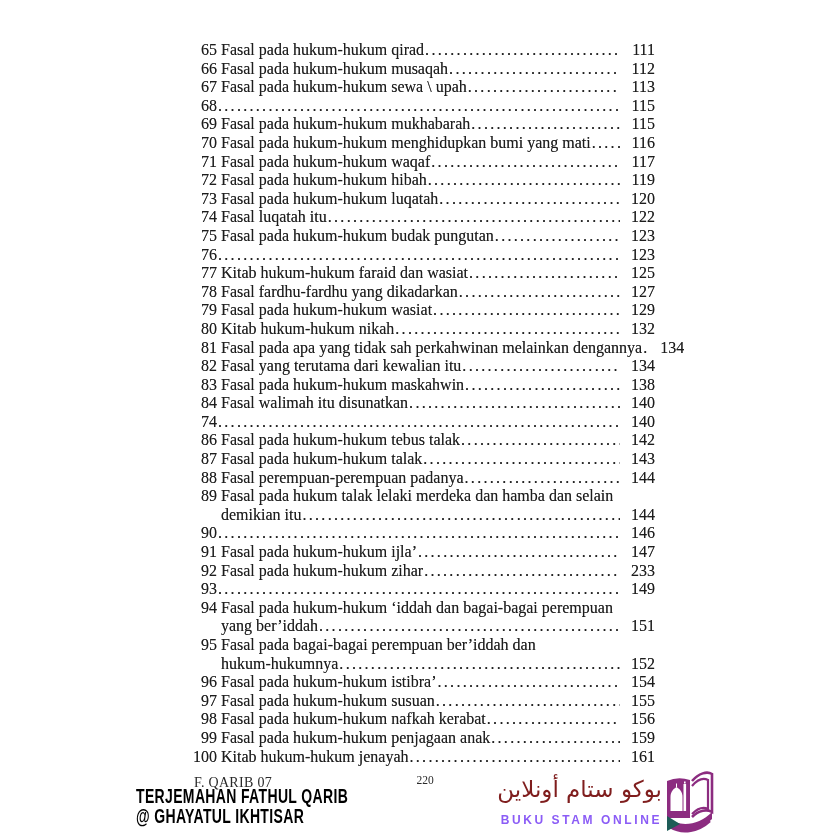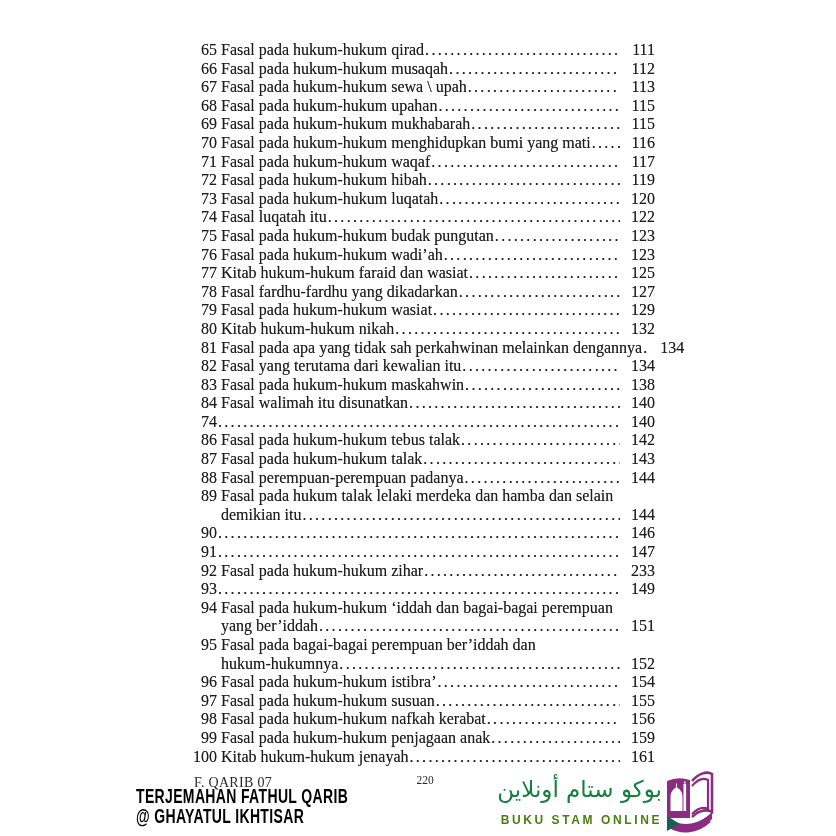--- a/index.html
+++ b/index.html
@@ -71,21 +71,20 @@
       <span class="toc-page">112</span>
     </div>
     <div class="toc-row">
       <span class="toc-num">67</span>
       <span class="toc-title">Fasal pada hukum-hukum sewa \ upah</span>
       <span class="toc-dots">................................................................................................................................................................</span>
       <span class="toc-page">113</span>
     </div>
     <div class="toc-row">
       <span class="toc-num">68</span>
-      <span class="toc-title">Fasal pada hukum-hukum upahan</span>
       <span class="toc-dots">................................................................................................................................................................</span>
       <span class="toc-page">115</span>
     </div>
     <div class="toc-row">
       <span class="toc-num">69</span>
       <span class="toc-title">Fasal pada hukum-hukum mukhabarah</span>
       <span class="toc-dots">................................................................................................................................................................</span>
       <span class="toc-page">115</span>
     </div>
     <div class="toc-row">
@@ -119,21 +118,20 @@
       <span class="toc-page">122</span>
     </div>
     <div class="toc-row">
       <span class="toc-num">75</span>
       <span class="toc-title">Fasal pada hukum-hukum budak pungutan</span>
       <span class="toc-dots">................................................................................................................................................................</span>
       <span class="toc-page">123</span>
     </div>
     <div class="toc-row">
       <span class="toc-num">76</span>
-      <span class="toc-title">Fasal pada hukum-hukum wadi’ah</span>
       <span class="toc-dots">................................................................................................................................................................</span>
       <span class="toc-page">123</span>
     </div>
     <div class="toc-row">
       <span class="toc-num">77</span>
       <span class="toc-title">Kitab hukum-hukum faraid dan wasiat</span>
       <span class="toc-dots">................................................................................................................................................................</span>
       <span class="toc-page">125</span>
     </div>
     <div class="toc-row">
@@ -211,20 +209,21 @@
       <span class="toc-dots">................................................................................................................................................................</span>
       <span class="toc-page">144</span>
     </div>
     <div class="toc-row">
       <span class="toc-num">90</span>
       <span class="toc-dots">................................................................................................................................................................</span>
       <span class="toc-page">146</span>
     </div>
     <div class="toc-row">
       <span class="toc-num">91</span>
+      <span class="toc-title">Fasal pada hukum-hukum ijla’</span>
       <span class="toc-dots">................................................................................................................................................................</span>
       <span class="toc-page">147</span>
     </div>
     <div class="toc-row">
       <span class="toc-num">92</span>
       <span class="toc-title">Fasal pada hukum-hukum zihar</span>
       <span class="toc-dots">................................................................................................................................................................</span>
       <span class="toc-page">233</span>
     </div>
     <div class="toc-row">
@@ -286,22 +285,22 @@
 
 <div class="book-code">F. QARIB 07</div>
 <div class="page-number">220</div>
 
 <div class="watermark">
   <div class="watermark-line">TERJEMAHAN FATHUL QARIB</div>
   <div class="watermark-line">@ GHAYATUL IKHTISAR</div>
 </div>
 
 <div class="logo">
-  <div class="logo-arabic" style="color: #15803d;">بوكو ستام أونلاين</div>
-  <div class="logo-latin" style="color: #4d7c0f; padding-left: 44px;">BUKU STAM ONLINE</div>
+  <div class="logo-arabic" style="color: #7f1d1d;">بوكو ستام أونلاين</div>
+  <div class="logo-latin" style="color: #8b5cf6; padding-left: 44px;">BUKU STAM ONLINE</div>
   <svg class="logo-icon" viewBox="0 0 53 67" aria-hidden="true">
 
     <path class="lg-purple-stroke" d="M29 12 C36 4 44 2 49 5 L49 43 C44 40 36 41 29 48" fill="none" stroke-width="2.6" stroke="#8C2C80"></path>
     <path class="lg-purple-stroke" d="M29 17 C35 10 41 9 45 11 L45 40 C41 38 35 39 29 45" fill="none" stroke-width="2.2" stroke="#8C2C80"></path>
 
     <path class="lg-purple-fill" d="M4 12 Q15 7 27 11 L27 49 L4 49 Z" fill="#8C2C80"></path>
 
     <rect x="20.5" y="15" width="2.6" height="27" fill="#ffffff"></rect>
     <rect x="21" y="12.5" width="1.6" height="2" fill="#ffffff"></rect>
     <path d="M7.5 28 C7.5 22.5 11 19.5 13.5 18 C16 19.5 19.5 22.5 19.5 28 L19.5 42 L7.5 42 Z" fill="#ffffff"></path>

